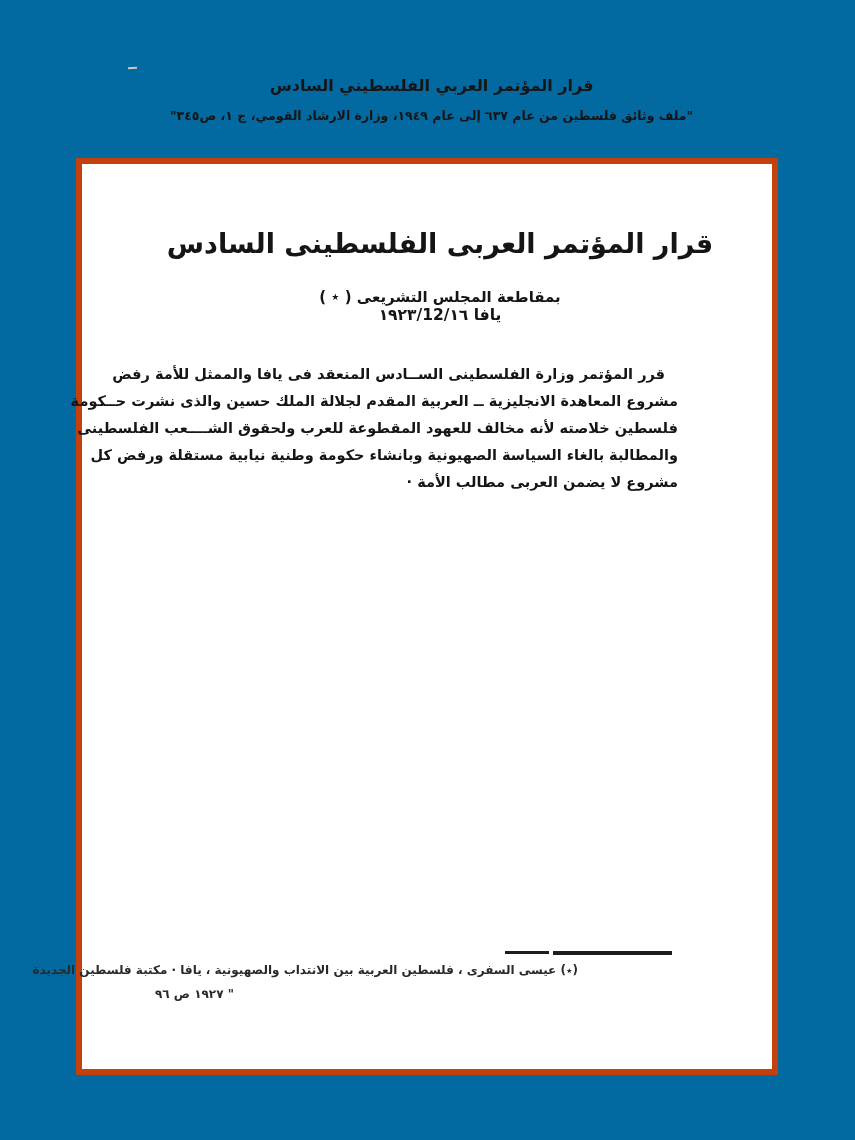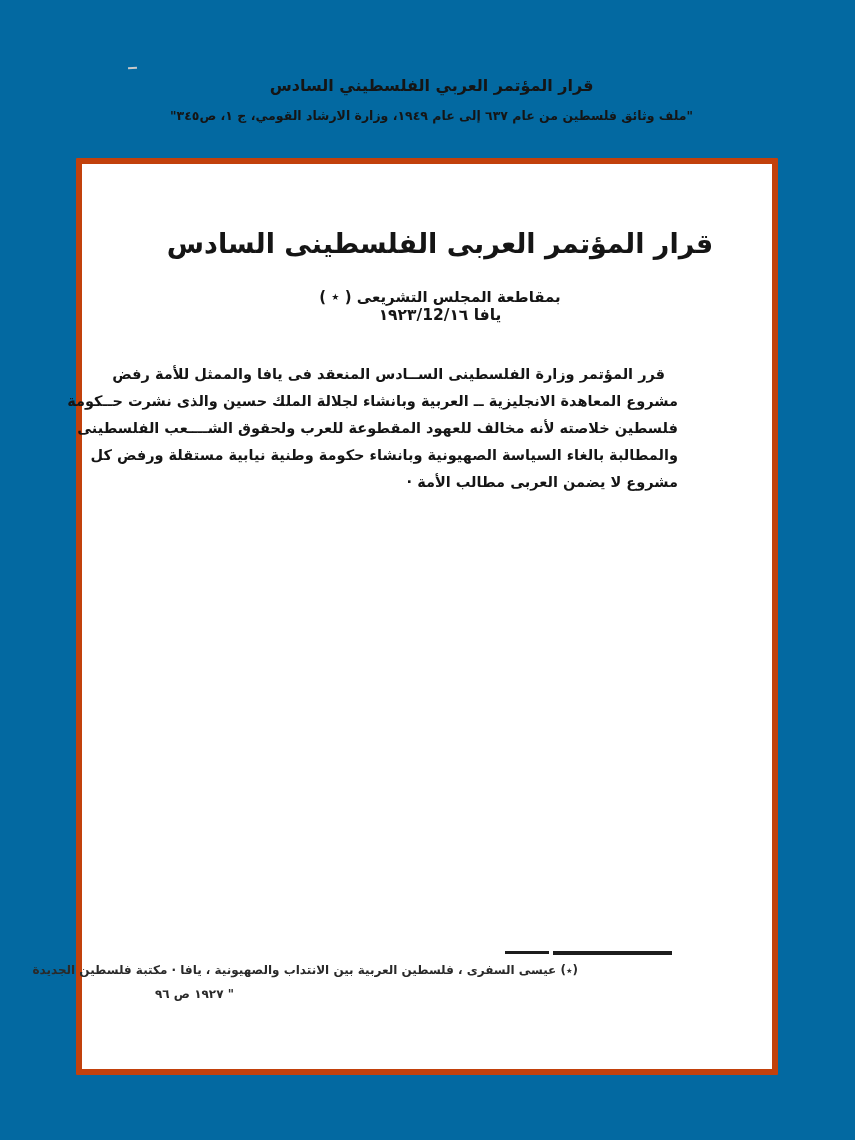--- a/index.html
+++ b/index.html
@@ -160,21 +160,21 @@
   <div class="highlight-frame">
 
     <div class="doc-title">قرار المؤتمر العربى الفلسطينى السادس</div>
 
     <div class="doc-subtitle">بمقاطعة المجلس التشريعى ( ٭ )</div>
 
     <div class="doc-date">يافا ١٩٢٣/12/١٦</div>
 
     <div class="doc-body">
       <div class="bline first">قرر المؤتمر وزارة الفلسطينى الســادس المنعقد فى يافا والممثل للأمة رفض</div>
-      <div class="bline">مشروع المعاهدة الانجليزية ــ العربية وبانشاء لجلالة الملك حسين والذى نشرت حــكومة</div>
+      <div class="bline">مشروع المعاهدة الانجليزية ــ العربية المقدم لجلالة الملك حسين والذى نشرت حــكومة</div>
       <div class="bline">فلسطين خلاصته لأنه مخالف للعهود المقطوعة للعرب ولحقوق الشــــعب الفلسطينى</div>
       <div class="bline">والمطالبة بالغاء السياسة الصهيونية وبانشاء حكومة وطنية نيابية مستقلة ورفض كل</div>
       <div class="bline last">مشروع لا يضمن العربى مطالب الأمة ·</div>
     </div>
 
     <div class="fn-divider-a"></div>
     <div class="fn-divider-b"></div>
 
     <div class="fn-line1">(٭) عيسى السفرى ، فلسطين العربية بين الانتداب والصهيونية ، يافا · مكتبة فلسطين الجديدة</div>
 

